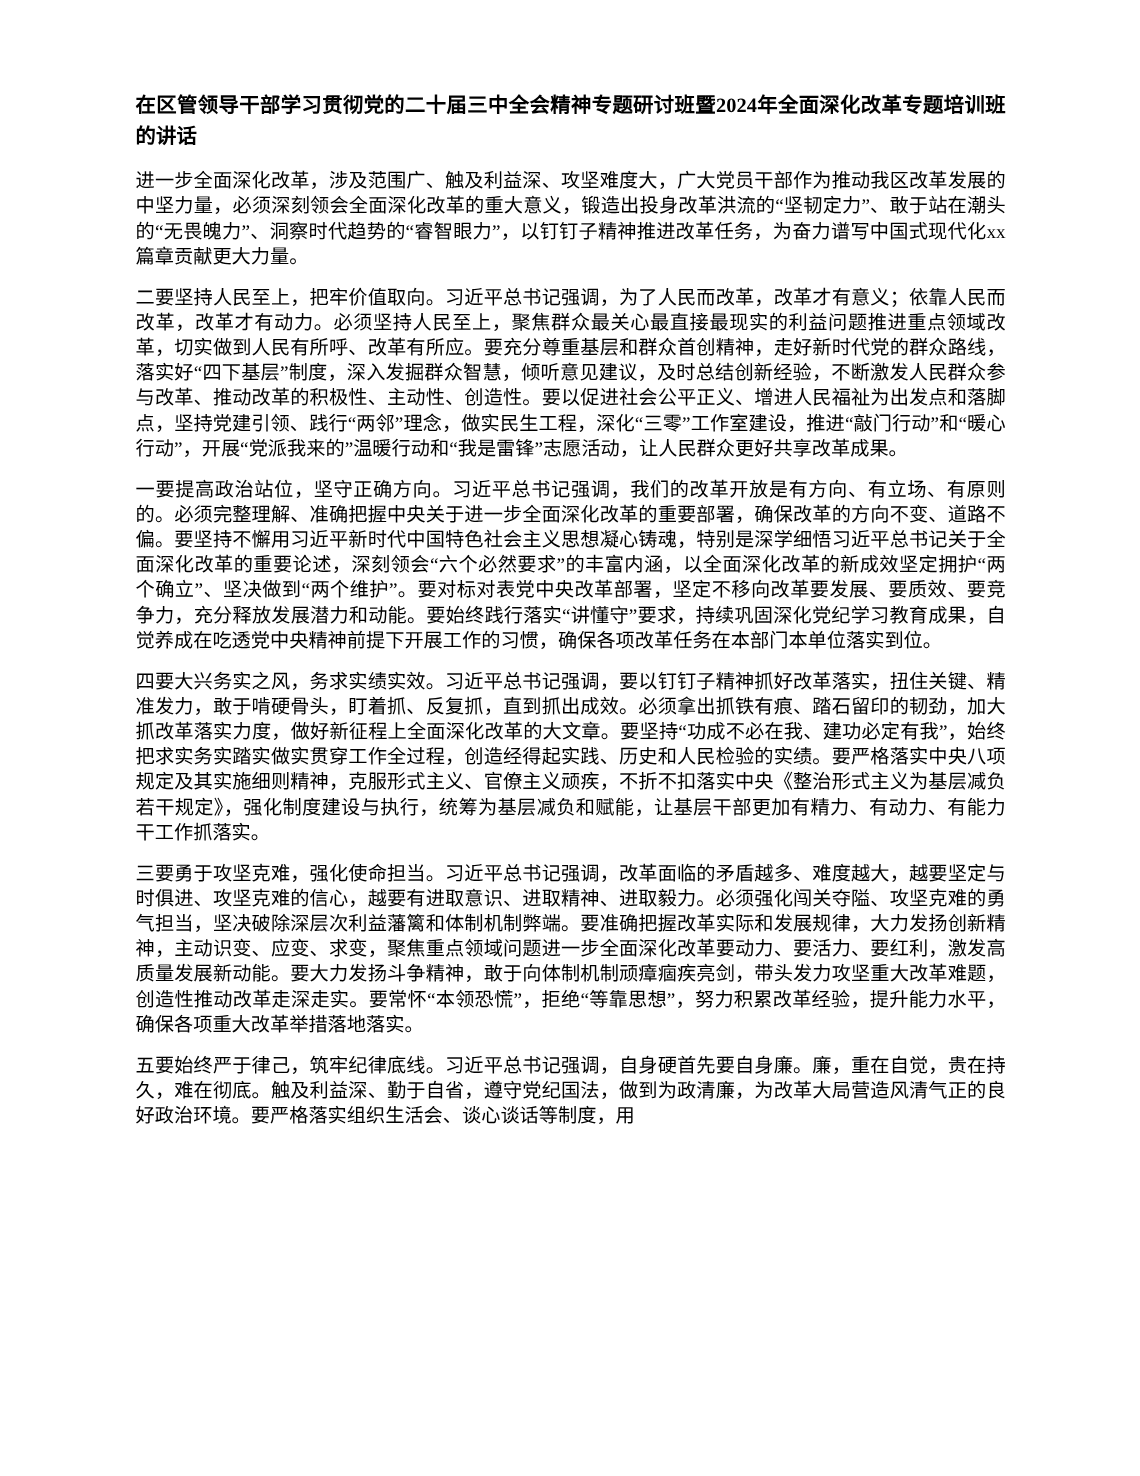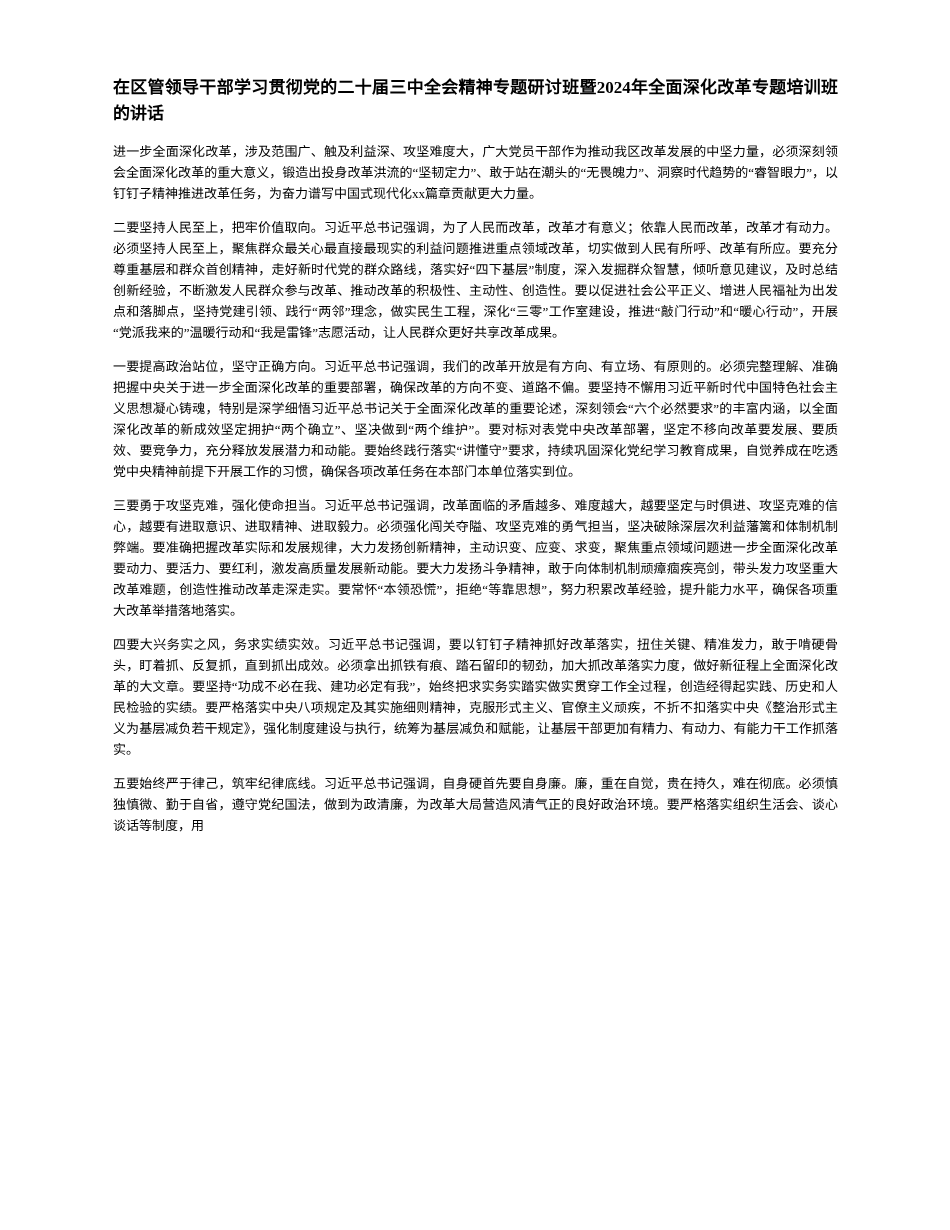--- a/index.html
+++ b/index.html
@@ -20,38 +20,38 @@
   }
   .doc-title {
     font-size: 17px;
     font-weight: bold;
     line-height: 26px;
     margin: 0 0 14px 0;
     text-align: justify;
     text-justify: inter-ideograph;
   }
   .doc-para {
-    font-size: 13px;
+    font-size: 16px;
     line-height: 21px;
     margin: 0 0 13px 0;
     text-align: justify;
     text-justify: inter-ideograph;
     word-break: break-all;
   }
 </style>
 </head>
 <body>
 
 <div class="page">
   <h1 class="doc-title">在区管领导干部学习贯彻党的二十届三中全会精神专题研讨班暨2024年全面深化改革专题培训班的讲话</h1>
 
   <p class="doc-para">进一步全面深化改革，涉及范围广、触及利益深、攻坚难度大，广大党员干部作为推动我区改革发展的中坚力量，必须深刻领会全面深化改革的重大意义，锻造出投身改革洪流的“坚韧定力”、敢于站在潮头的“无畏魄力”、洞察时代趋势的“睿智眼力”，以钉钉子精神推进改革任务，为奋力谱写中国式现代化xx篇章贡献更大力量。</p>
 
   <p class="doc-para">二要坚持人民至上，把牢价值取向。习近平总书记强调，为了人民而改革，改革才有意义；依靠人民而改革，改革才有动力。必须坚持人民至上，聚焦群众最关心最直接最现实的利益问题推进重点领域改革，切实做到人民有所呼、改革有所应。要充分尊重基层和群众首创精神，走好新时代党的群众路线，落实好“四下基层”制度，深入发掘群众智慧，倾听意见建议，及时总结创新经验，不断激发人民群众参与改革、推动改革的积极性、主动性、创造性。要以促进社会公平正义、增进人民福祉为出发点和落脚点，坚持党建引领、践行“两邻”理念，做实民生工程，深化“三零”工作室建设，推进“敲门行动”和“暖心行动”，开展“党派我来的”温暖行动和“我是雷锋”志愿活动，让人民群众更好共享改革成果。</p>
 
   <p class="doc-para">一要提高政治站位，坚守正确方向。习近平总书记强调，我们的改革开放是有方向、有立场、有原则的。必须完整理解、准确把握中央关于进一步全面深化改革的重要部署，确保改革的方向不变、道路不偏。要坚持不懈用习近平新时代中国特色社会主义思想凝心铸魂，特别是深学细悟习近平总书记关于全面深化改革的重要论述，深刻领会“六个必然要求”的丰富内涵，以全面深化改革的新成效坚定拥护“两个确立”、坚决做到“两个维护”。要对标对表党中央改革部署，坚定不移向改革要发展、要质效、要竞争力，充分释放发展潜力和动能。要始终践行落实“讲懂守”要求，持续巩固深化党纪学习教育成果，自觉养成在吃透党中央精神前提下开展工作的习惯，确保各项改革任务在本部门本单位落实到位。</p>
 
+  <p class="doc-para">四要大兴务实之风，务求实绩实效。习近平总书记强调，要以钉钉子精神抓好改革落实，扭住关键、精准发力，敢于啃硬骨头，盯着抓、反复抓，直到抓出成效。必须拿出抓铁有痕、踏石留印的韧劲，加大抓改革落实力度，做好新征程上全面深化改革的大文章。要坚持“功成不必在我、建功必定有我”，始终把求实务实踏实做实贯穿工作全过程，创造经得起实践、历史和人民检验的实绩。要严格落实中央八项规定及其实施细则精神，克服形式主义、官僚主义顽疾，不折不扣落实中央《整治形式主义为基层减负若干规定》，强化制度建设与执行，统筹为基层减负和赋能，让基层干部更加有精力、有动力、有能力干工作抓落实。</p>
+
   <p class="doc-para">三要勇于攻坚克难，强化使命担当。习近平总书记强调，改革面临的矛盾越多、难度越大，越要坚定与时俱进、攻坚克难的信心，越要有进取意识、进取精神、进取毅力。必须强化闯关夺隘、攻坚克难的勇气担当，坚决破除深层次利益藩篱和体制机制弊端。要准确把握改革实际和发展规律，大力发扬创新精神，主动识变、应变、求变，聚焦重点领域问题进一步全面深化改革要动力、要活力、要红利，激发高质量发展新动能。要大力发扬斗争精神，敢于向体制机制顽瘴痼疾亮剑，带头发力攻坚重大改革难题，创造性推动改革走深走实。要常怀“本领恐慌”，拒绝“等靠思想”，努力积累改革经验，提升能力水平，确保各项重大改革举措落地落实。</p>
 
-  <p class="doc-para">四要大兴务实之风，务求实绩实效。习近平总书记强调，要以钉钉子精神抓好改革落实，扭住关键、精准发力，敢于啃硬骨头，盯着抓、反复抓，直到抓出成效。必须拿出抓铁有痕、踏石留印的韧劲，加大抓改革落实力度，做好新征程上全面深化改革的大文章。要坚持“功成不必在我、建功必定有我”，始终把求实务实踏实做实贯穿工作全过程，创造经得起实践、历史和人民检验的实绩。要严格落实中央八项规定及其实施细则精神，克服形式主义、官僚主义顽疾，不折不扣落实中央《整治形式主义为基层减负若干规定》，强化制度建设与执行，统筹为基层减负和赋能，让基层干部更加有精力、有动力、有能力干工作抓落实。</p>
-
-  <p class="doc-para">五要始终严于律己，筑牢纪律底线。习近平总书记强调，自身硬首先要自身廉。廉，重在自觉，贵在持久，难在彻底。必须慎独慎微、勤于自省，遵守党纪国法，做到为政清廉，为改革大局营造风清气正的良好政治环境。要严格落实组织生活会、谈心谈话等制度，用</p>
+  <p class="doc-para">五要始终严于律己，筑牢纪律底线。习近平总书记强调，自身硬首先要自身廉。廉，重在自觉，贵在持久，难在彻底。触及利益深、勤于自省，遵守党纪国法，做到为政清廉，为改革大局营造风清气正的良好政治环境。要严格落实组织生活会、谈心谈话等制度，用</p>
 </div>
 
 </body></html>

